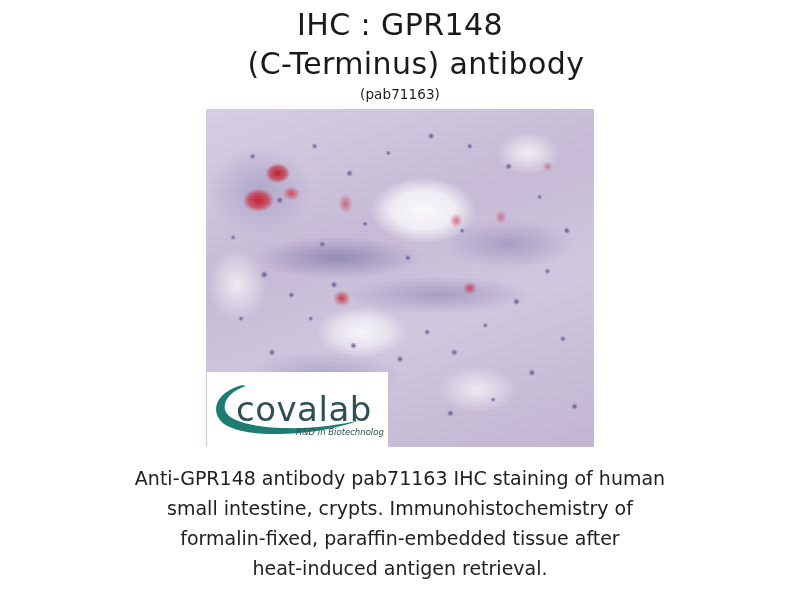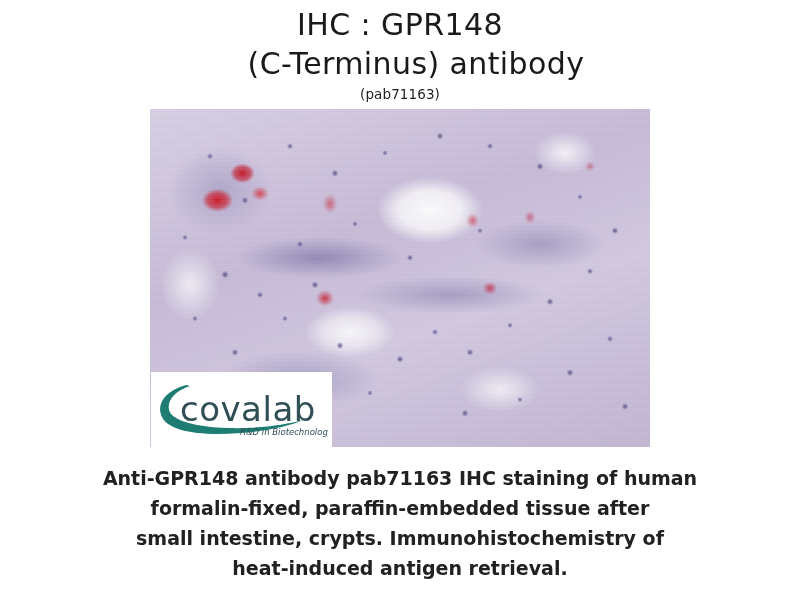--- a/index.html
+++ b/index.html
@@ -49,21 +49,21 @@
     font-size: 13.5px;
     line-height: 18px;
     color: #1f1f1f;
     margin-top: 2px;
     letter-spacing: 0.1px;
   }
 
   
   .figure-wrap {
     position: relative;
-    width: 500px;
+    width: 388px;
     height: 338px;
     margin-top: 6px;
     overflow: hidden;
     background: #e9e4ef;
   }
 
   .micrograph {
     position: absolute;
     inset: 0;
     overflow: hidden;
@@ -186,21 +186,20 @@
     width: 660px;
     margin-top: 16px;
     text-align: center;
     font-family: "DejaVu Sans", sans-serif;
     font-size: 19px;
     line-height: 30px;
     color: #212121;
   }
   .caption-line {
     white-space: nowrap;
-    font-weight: bold;
   }
 </style>
 </head>
 <body>
 
 <div class="page">
 
   <div class="title-block">
     <div class="title-line">IHC : GPR148</div>
     <div class="title-line title-line-2">(C-Terminus) antibody</div>
@@ -226,18 +225,18 @@
 
           <text x="84" y="56" font-family="'DejaVu Sans', sans-serif" font-size="8.5" font-style="italic" fill="#2f4f55">R&amp;D in Biotechnology</text>
         </svg>
       </div>
     </div>
 
   </div>
 
   <div class="caption">
     <div class="caption-line">Anti-GPR148 antibody pab71163 IHC staining of human</div>
+    <div class="caption-line">small intestine, crypts. Immunohistochemistry of</div>
     <div class="caption-line">formalin-fixed, paraffin-embedded tissue after</div>
-    <div class="caption-line">small intestine, crypts. Immunohistochemistry of</div>
     <div class="caption-line">heat-induced antigen retrieval.</div>
   </div>
 
 </div>
 
 </body></html>

